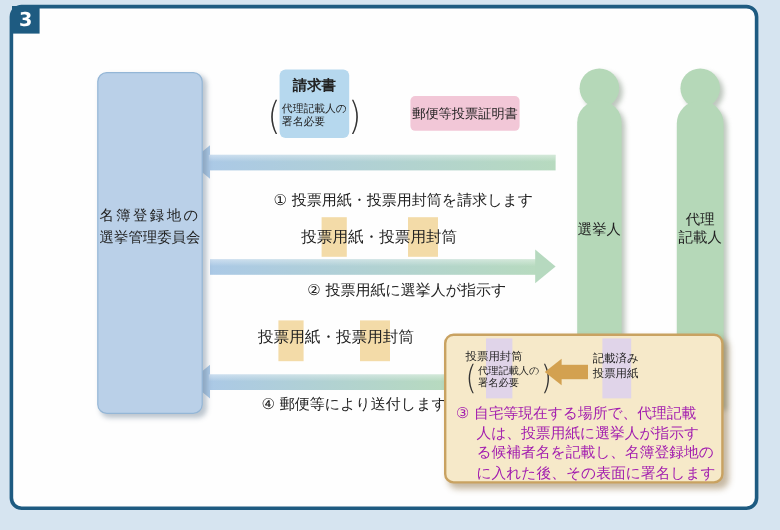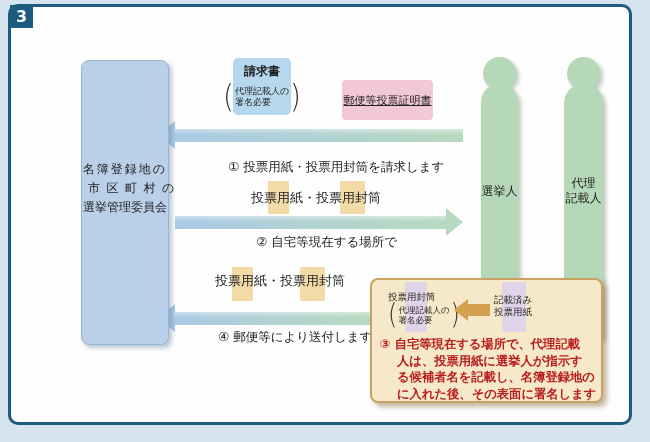--- a/index.html
+++ b/index.html
@@ -27,23 +27,23 @@
   
   .request { position:absolute; left:233px; top:58px; width:58px; height:57px;
              background:#b6d8ee; border-radius:5px; z-index:3; }
   .request-title { text-align:center; font-size:12px; font-weight:bold; color:#222; margin-top:5px; }
   .paren-group { position:absolute; left:-17px; top:22px; width:92px;
                  display:flex; align-items:center; justify-content:center; }
   .paren { font-size:28px; color:#333; font-weight:200; transform:scaleY(1.15); }
   .paren-note { font-size:9px; line-height:11px; color:#222; text-align:left; margin:0 1px; white-space:nowrap; }
 
   
-  .certificate { position:absolute; left:342px; top:80px; width:91px; height:40px;
+  .certificate { position:absolute; left:342px; top:80px; width:91px; height:29px;
                  background:#f2c7d7; border-radius:4px; display:flex; align-items:center;
-                 justify-content:center; font-size:11px; color:#222; z-index:3; white-space:nowrap;text-decoration:underline; }
+                 justify-content:center; font-size:11px; color:#222; z-index:3; white-space:nowrap; }
 
   
   .arrow { position:absolute; display:flex; align-items:center; height:28px; z-index:1; }
   .arrow-body { flex:1; height:13px;
      background:linear-gradient(180deg, rgba(255,255,255,.4), rgba(255,255,255,0) 45%),
                 linear-gradient(90deg,#abc9e6,#b7dabf); }
   .tri-left  { width:0; height:0; border-top:14px solid transparent; border-bottom:14px solid transparent;
                border-right:17px solid #a9c7e5; margin-right:-1px; }
   .tri-right { width:0; height:0; border-top:14px solid transparent; border-bottom:14px solid transparent;
                border-left:17px solid #b6d9bf; margin-left:-1px; }
@@ -75,34 +75,33 @@
   .env-paren .paren { font-size:24px; }
   .env-paren .paren-note { font-size:8.5px; line-height:10px; }
   .brown-arrow { position:absolute; left:82px; top:19px; width:36px; height:22px;
                  display:flex; align-items:center; }
   .brown-tri { width:0; height:0; border-top:11px solid transparent; border-bottom:11px solid transparent;
                border-right:14px solid #d3a150; margin-right:-1px; }
   .brown-body { flex:1; height:12px; background:#d3a150; }
   .ballot-label { position:absolute; left:122px; top:14px; font-size:9.5px; line-height:12px;
                   color:#222; white-space:nowrap; }
   .step3-text { position:absolute; left:8px; top:56px; font-size:12.3px; line-height:16.5px;
-                color:#b91c1c; white-space:nowrap;font-weight:bold; }
+                color:#a21caf; white-space:nowrap; }
   .step3-text .indent { padding-left:17px; }
 </style>
 </head>
 <body>
 
 <div class="page">
   <div class="panel"></div>
 
   <div class="badge">3</div>
 
   <div class="committee">
     <div class="c-line1">名簿登録地の</div>
-    <div class="c-line2">市区町村の</div>
     <div class="c-line3">選挙管理委員会</div>
   </div>
 
   <div class="request">
     <div class="request-title">請求書</div>
     <div class="paren-group">
       <span class="paren">(</span>
       <span class="paren-note">
         <span>代理記載人の</span><br>
         <span>署名必要</span>
@@ -120,21 +119,21 @@
   <div class="flow-label" style="left:228px; top:147px;margin-top:12px;">① 投票用紙・投票用封筒を請求します</div>
 
   <div class="hl-tan" style="left:268px; top:181px; width:21px; height:33px;"></div>
   <div class="hl-tan" style="left:340px; top:181px; width:25px; height:33px;"></div>
   <div class="item-label" style="left:251px; top:189px;">投票用紙・投票用封筒</div>
 
   <div class="arrow arrow2">
     <div class="arrow-body"></div>
     <div class="tri-right"></div>
   </div>
-  <div class="flow-label" style="left:256px; top:234px;">② 自宅等現在する場所で</div>
+  <div class="flow-label" style="left:256px; top:234px;">② 投票用紙に選挙人が指示す</div>
 
   <div class="hl-tan" style="left:232px; top:267px; width:21px; height:34px;"></div>
   <div class="hl-tan" style="left:300px; top:267px; width:25px; height:34px;"></div>
   <div class="item-label" style="left:215px; top:272px;">投票用紙・投票用封筒</div>
 
   <div class="arrow arrow4">
     <div class="tri-left"></div>
     <div class="arrow-body"></div>
   </div>
   <div class="flow-label" style="left:218px; top:329px;">④ 郵便等により送付します</div>

